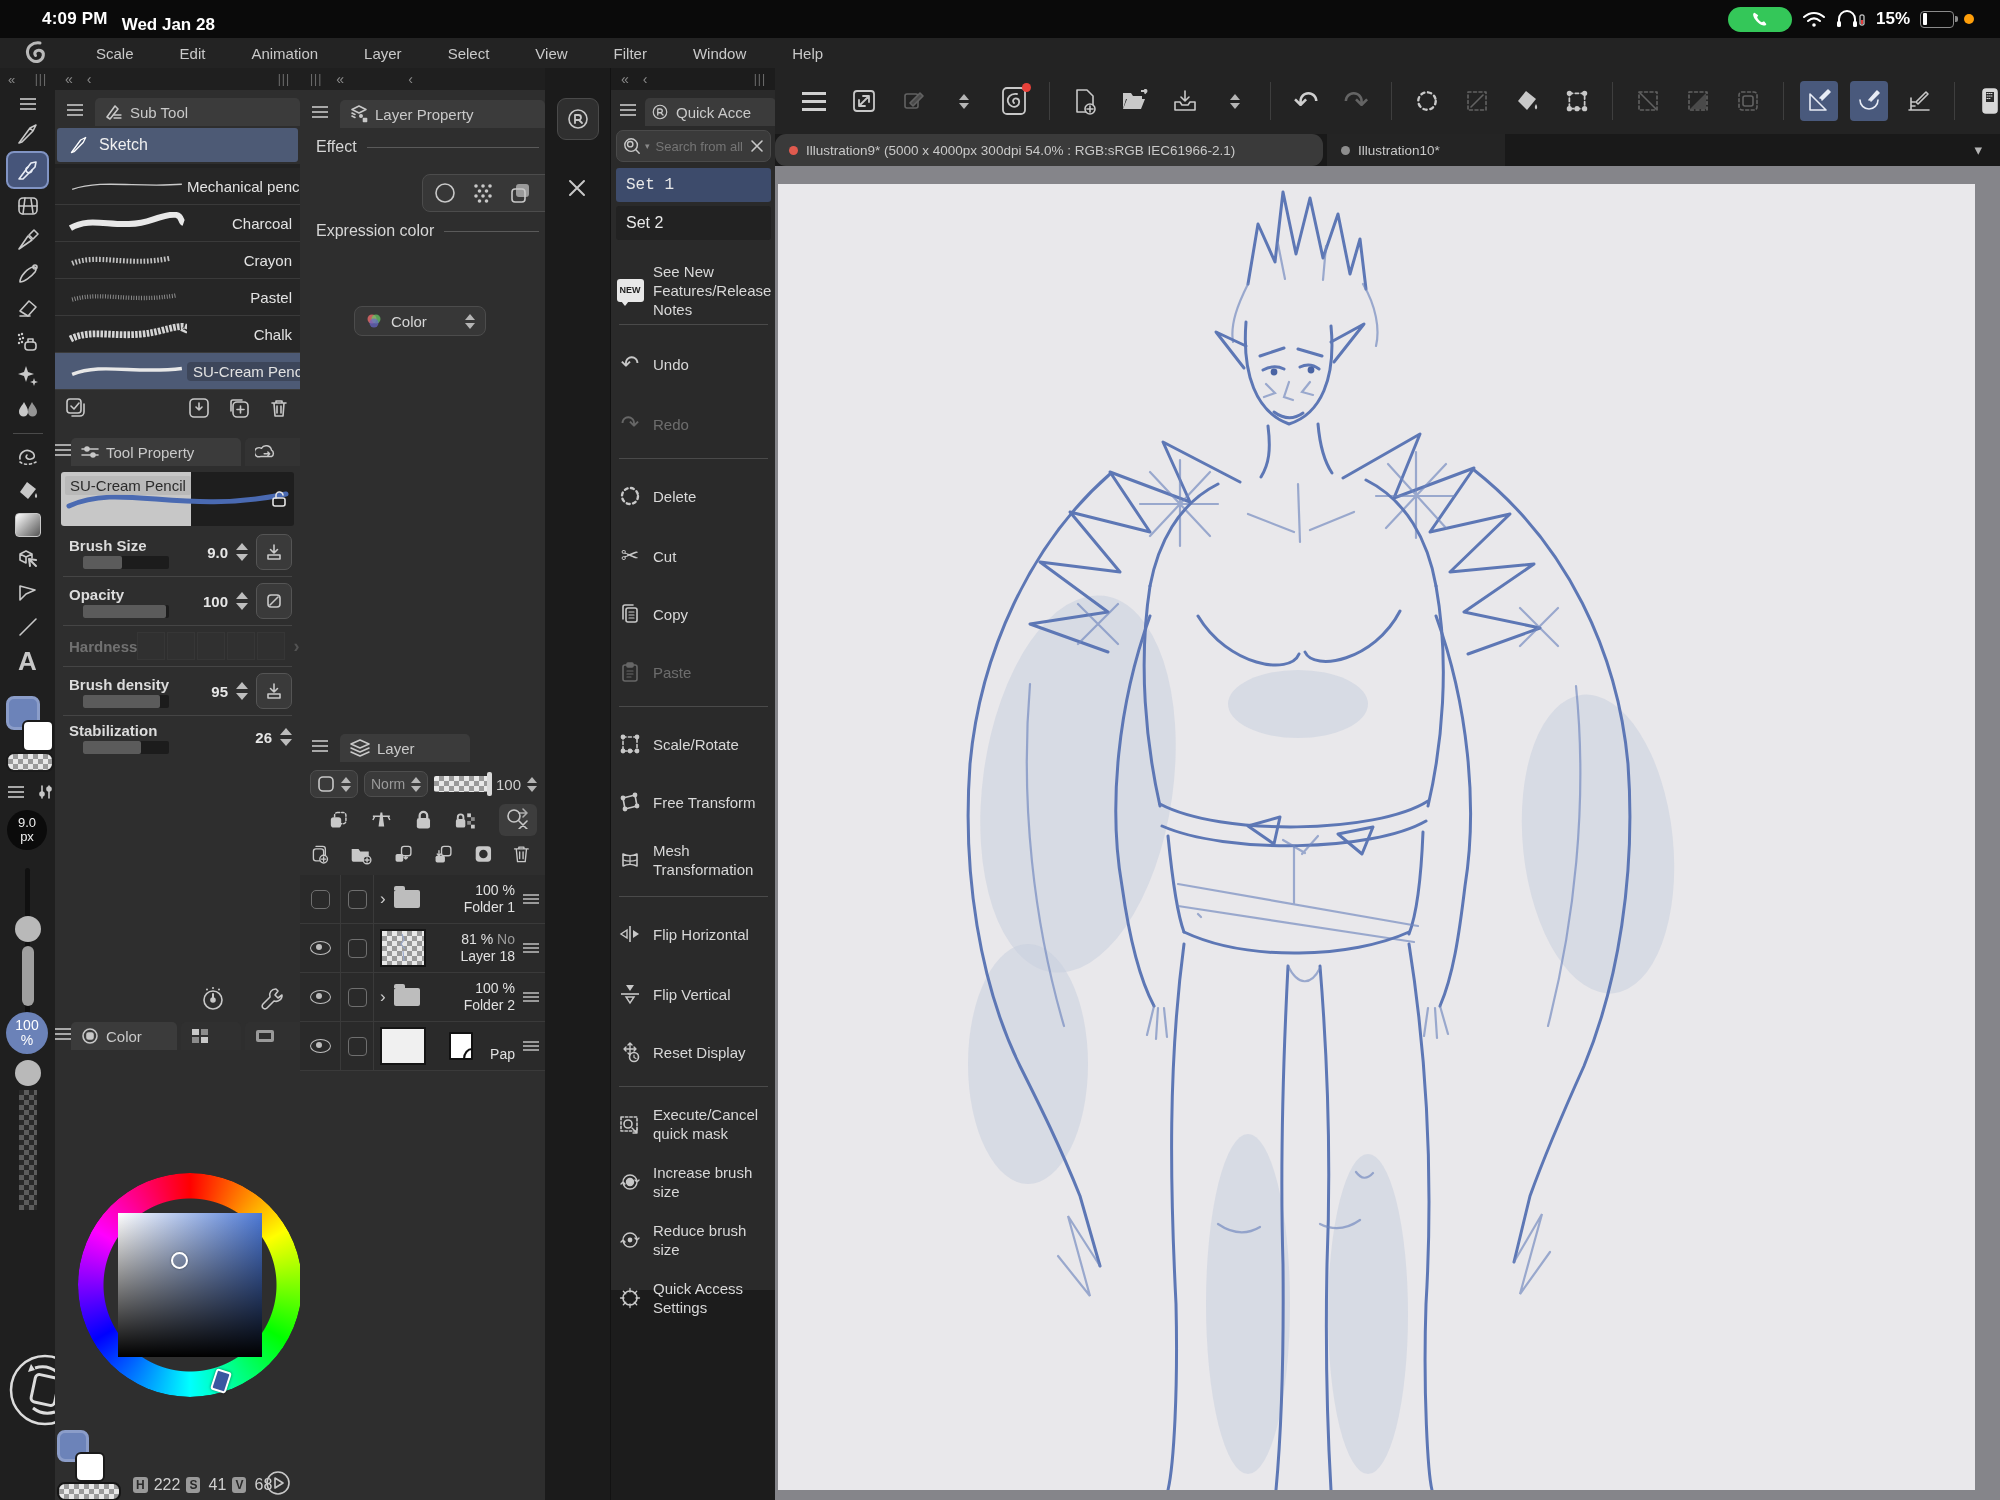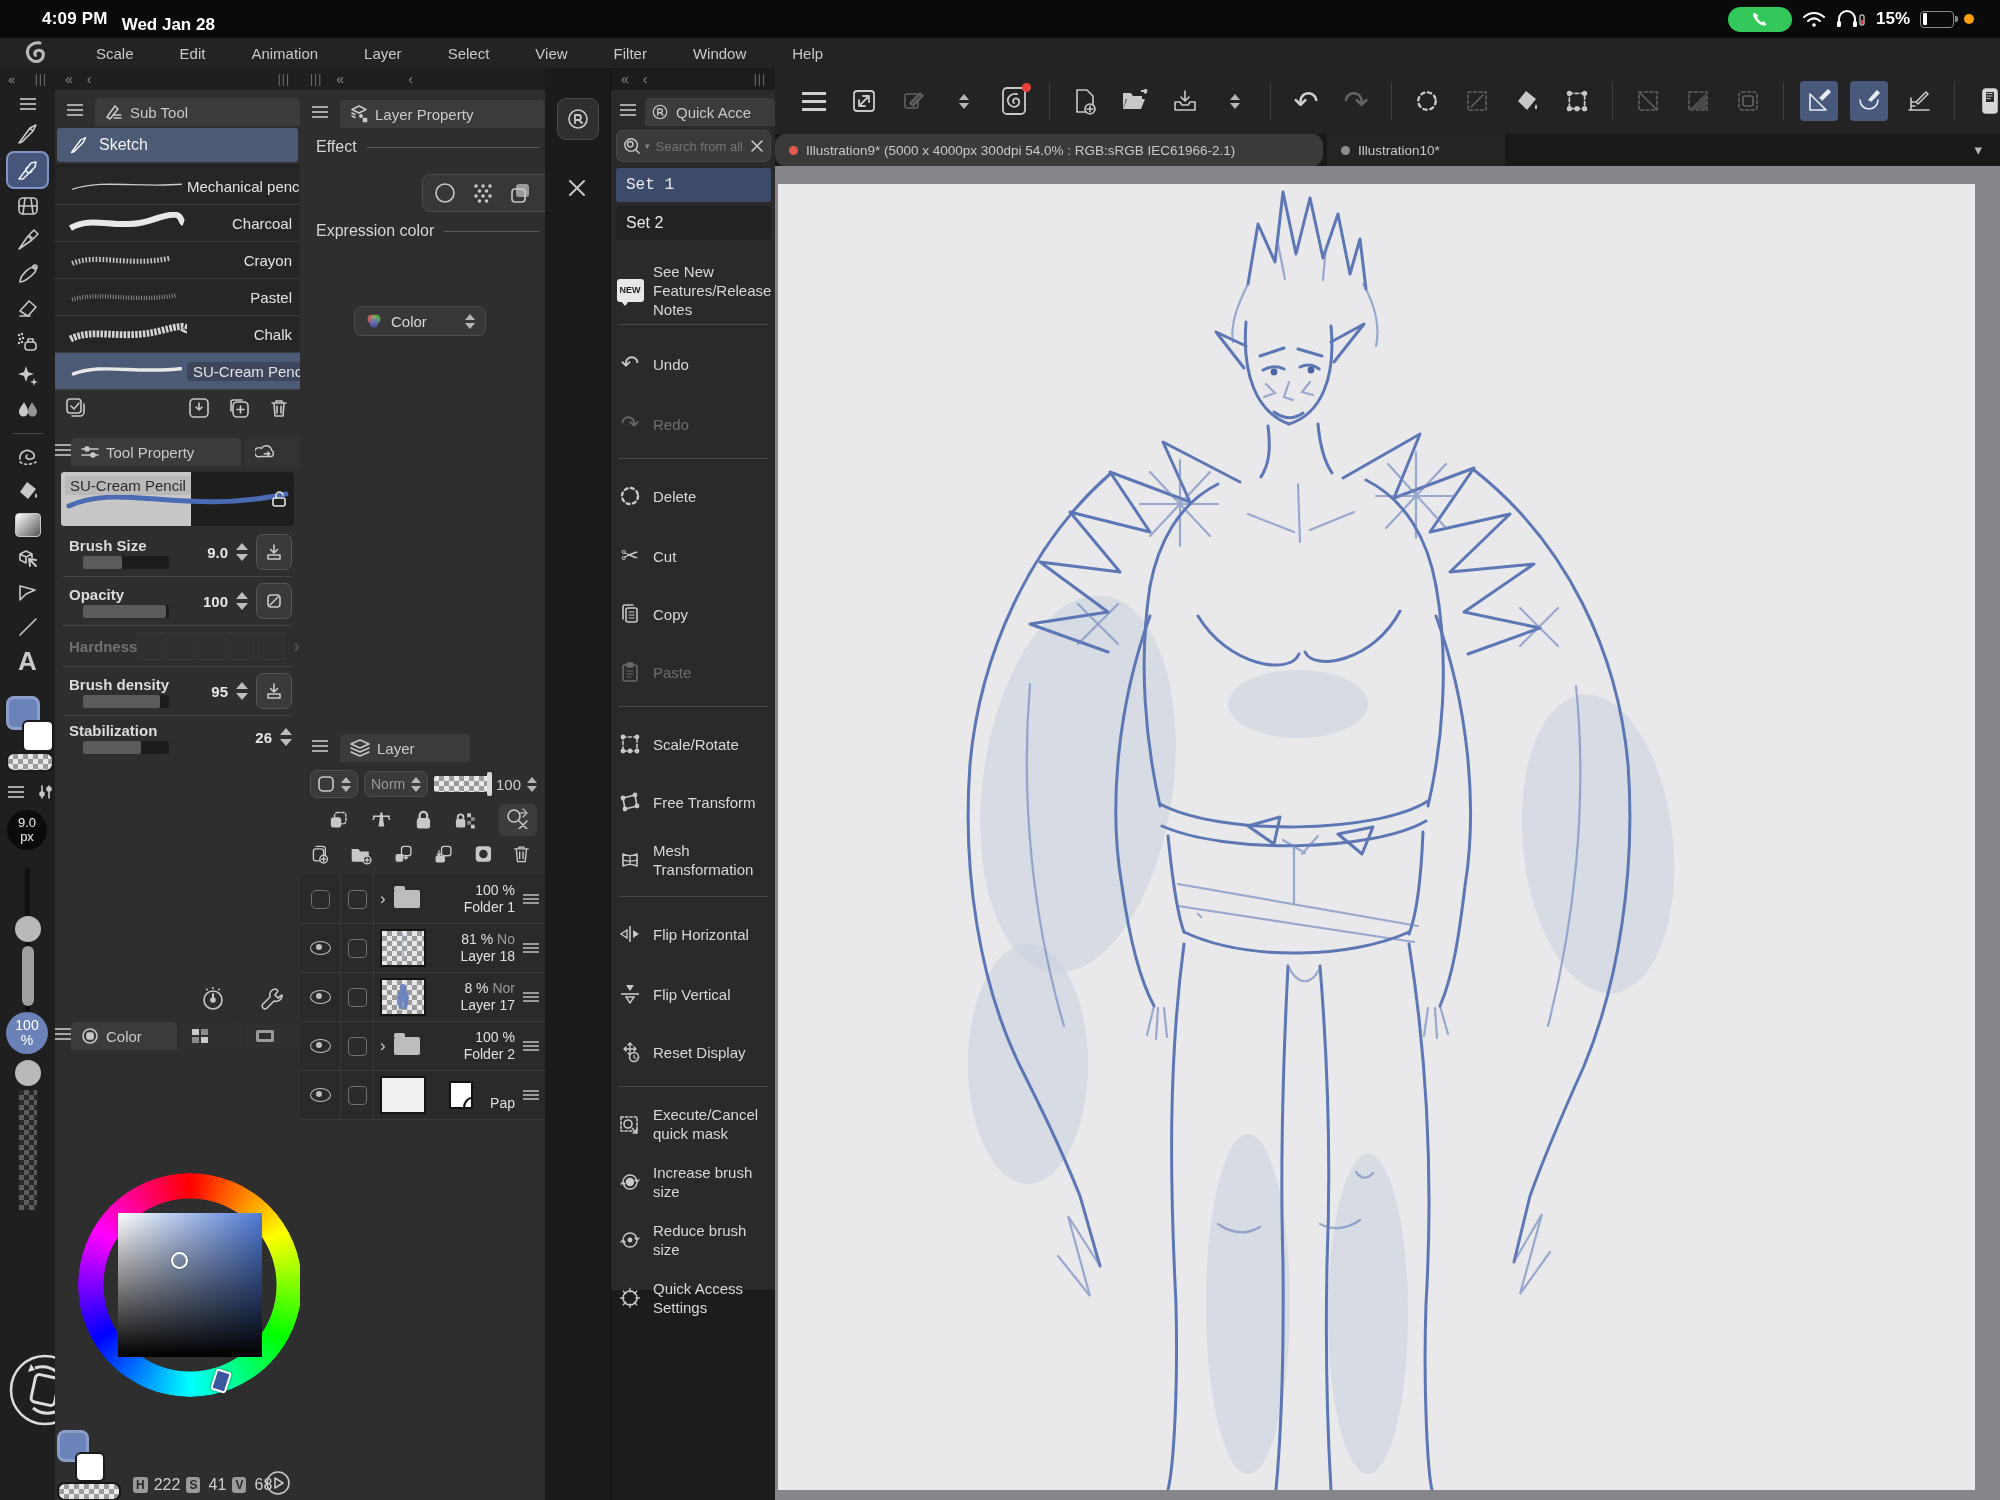--- a/index.html
+++ b/index.html
@@ -792,40 +792,20 @@
         </div>
       </div>
       <div class="lrow">
         <div class="c1">
             <span class="eye"></span>
           </div>
         <div class="c2">
             <span class="chk"></span>
           </div>
         <div class="body">
-          <div class="lthumb checker">
-            <svg width="42" height="34" viewBox="0 0 42 34">
-                <path d="M21,4 c-3,0 -4,3 -3,5 l-3,8 l2,12 h3 l1,-8 l1,8 h3 l2,-12 l-3,-8 c1,-2 0,-5 -3,-5 Z" fill="#6d84bd"></path>
-              </svg>
-          </div>
-          <div class="meta">
-              <div><span>8 %</span>&nbsp;<span style="color:#9a9a9a;">Nor</span></div>
-              <div>Layer 17</div>
-            </div>
-          <div class="hndl"></div>
-        </div>
-      </div>
-      <div class="lrow">
-        <div class="c1">
-            <span class="eye"></span>
-          </div>
-        <div class="c2">
-            <span class="chk"></span>
-          </div>
-        <div class="body">
           <span style="color:#cfcfcf;font-size:17px;">›</span>
           <div class="fold"></div>
           <div class="meta">
               <div>100 %</div>
               <div>Folder 2</div>
             </div>
           <div class="hndl"></div>
         </div>
       </div>
       <div class="lrow">

